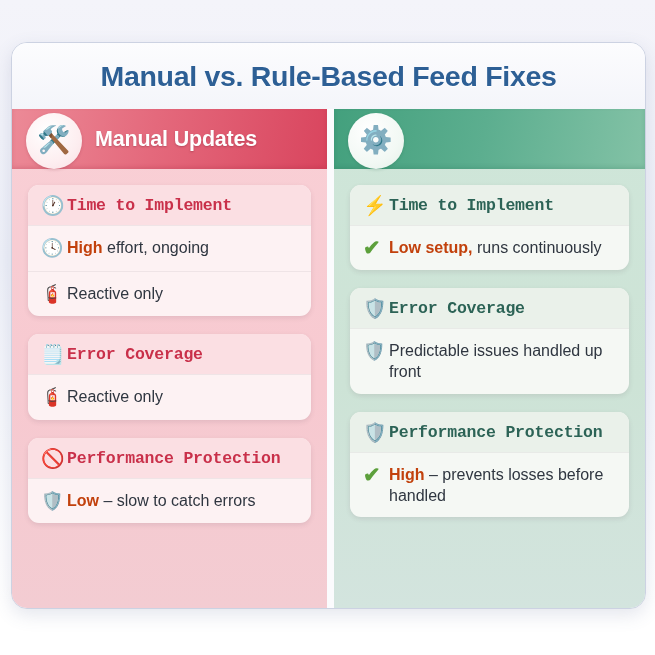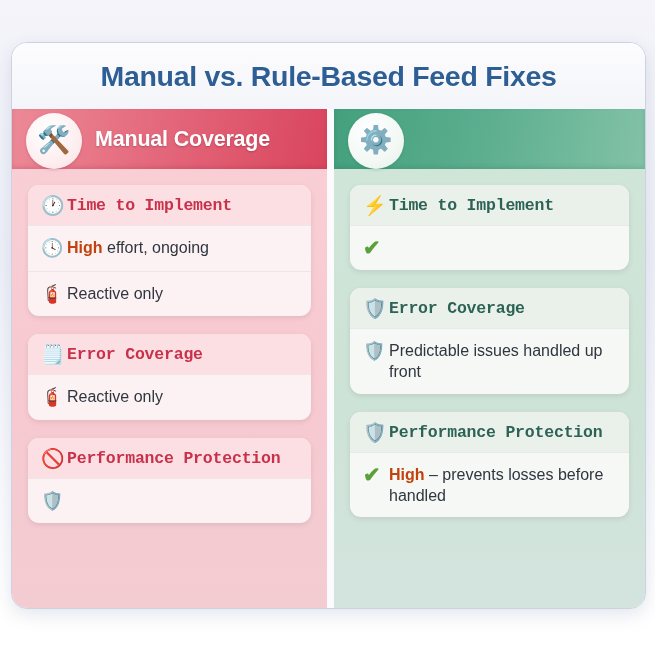--- a/index.html
+++ b/index.html
@@ -212,21 +212,21 @@
 
     <div class="title-bar">
       <div class="title-text">Manual vs. Rule-Based Feed Fixes</div>
     </div>
 
     <div class="columns">
 
       <div class="col col-left">
         <div class="col-header red">
           <div class="header-icon-circle red">🛠️</div>
-          <div class="col-header-label">Manual Coverage</div>
+          <div class="col-header-label">Manual Updates</div>
         </div>
 
         <div class="sections">
 
           <div class="section red">
             <div class="sec-head red">
               <span class="sec-head-icon">🕐</span>
               <span class="sec-head-label">Time to Implement</span>
             </div>
             <div class="sec-row">
@@ -250,20 +250,21 @@
             </div>
           </div>
 
           <div class="section red">
             <div class="sec-head red">
               <span class="sec-head-icon">🚫</span>
               <span class="sec-head-label">Performance Protection</span>
             </div>
             <div class="sec-row">
               <span class="sec-row-icon">🛡️</span>
+              <span class="sec-row-text"><b>Low</b><span> – slow to catch errors</span></span>
             </div>
           </div>
 
         </div>
       </div>
 
       <div class="col-divider"></div>
 
       <div class="col col-right">
         <div class="col-header green">
@@ -272,20 +273,21 @@
 
         <div class="sections">
 
           <div class="section green">
             <div class="sec-head green">
               <span class="sec-head-icon">⚡</span>
               <span class="sec-head-label">Time to Implement</span>
             </div>
             <div class="sec-row">
               <span class="sec-row-icon checkmark">✔</span>
+              <span class="sec-row-text"><b>Low setup,</b><span> runs continuously</span></span>
             </div>
           </div>
 
           <div class="section green">
             <div class="sec-head green">
               <span class="sec-head-icon">🛡️</span>
               <span class="sec-head-label">Error Coverage</span>
             </div>
             <div class="sec-row">
               <span class="sec-row-icon">🛡️</span>

